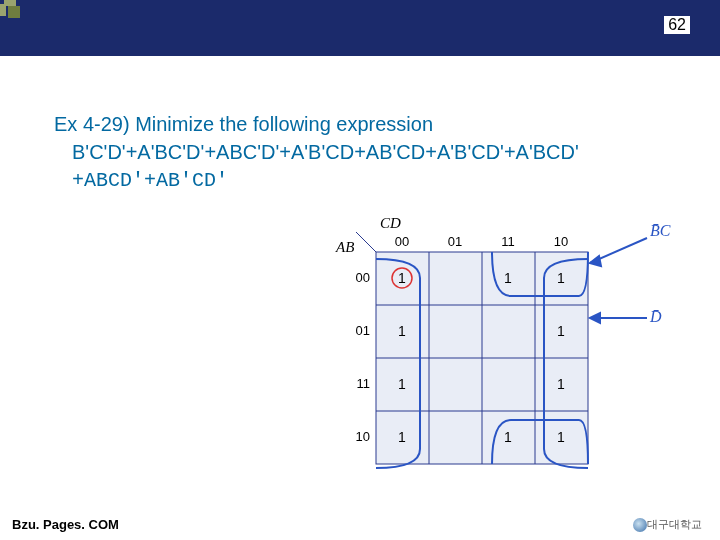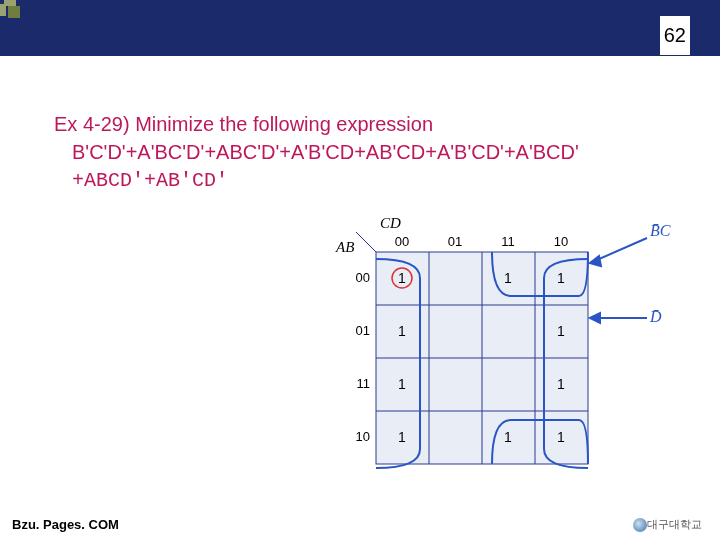--- a/index.html
+++ b/index.html
@@ -28,32 +28,32 @@
     position: absolute;
     background: #9aa36f;
     width: 12px;
     height: 12px;
   }
   .slidenum {
     position: absolute;
     top: 16px;
     right: 30px;
     color: #000;
-    font-size: 20px;
+    font-size: 16px;
     font-family: Arial, sans-serif;
     background: #fff;
-    padding: 8px 4px;
+    padding: 0 4px;
   }
   .content {
     position: absolute;
     top: 110px;
     left: 54px;
     right: 40px;
     font-size: 20px;
-    color: #be185d;
+    color: #0369a1;
     line-height: 1.42;
   }
   .indent1 { margin-left: 18px; }
   .indent2 { margin-left: 18px; font-family: Liberation Mono, monospace; }
   .kmap-wrap {
     position: absolute;
     top: 208px;
     left: 312px;
     width: 370px;
     height: 270px;

